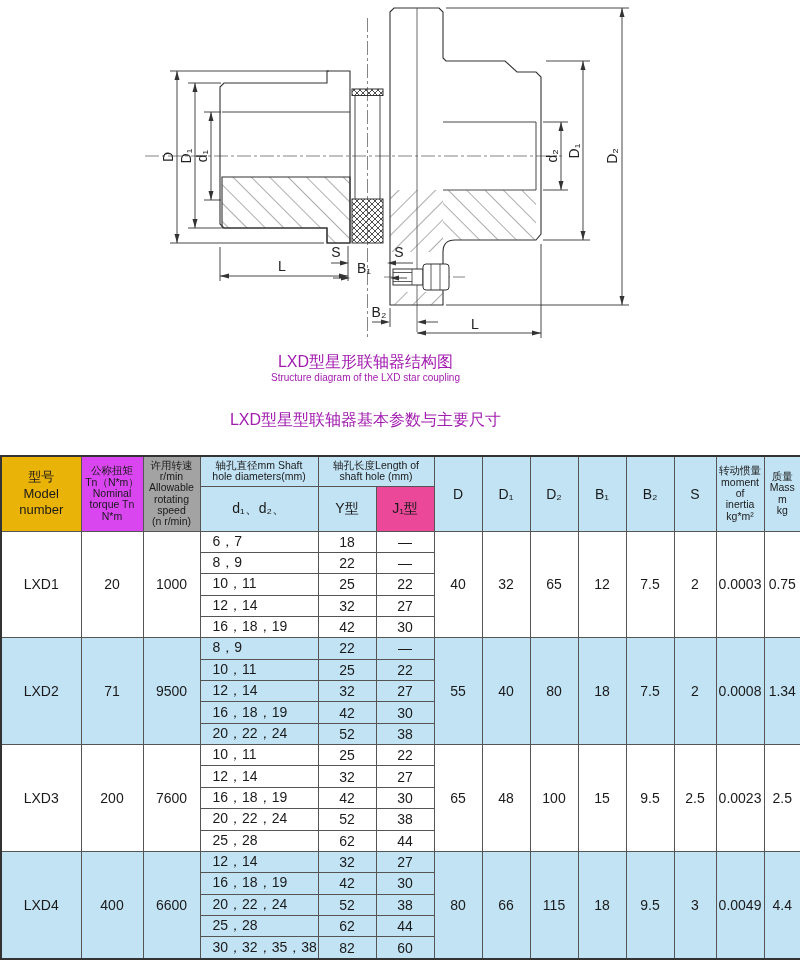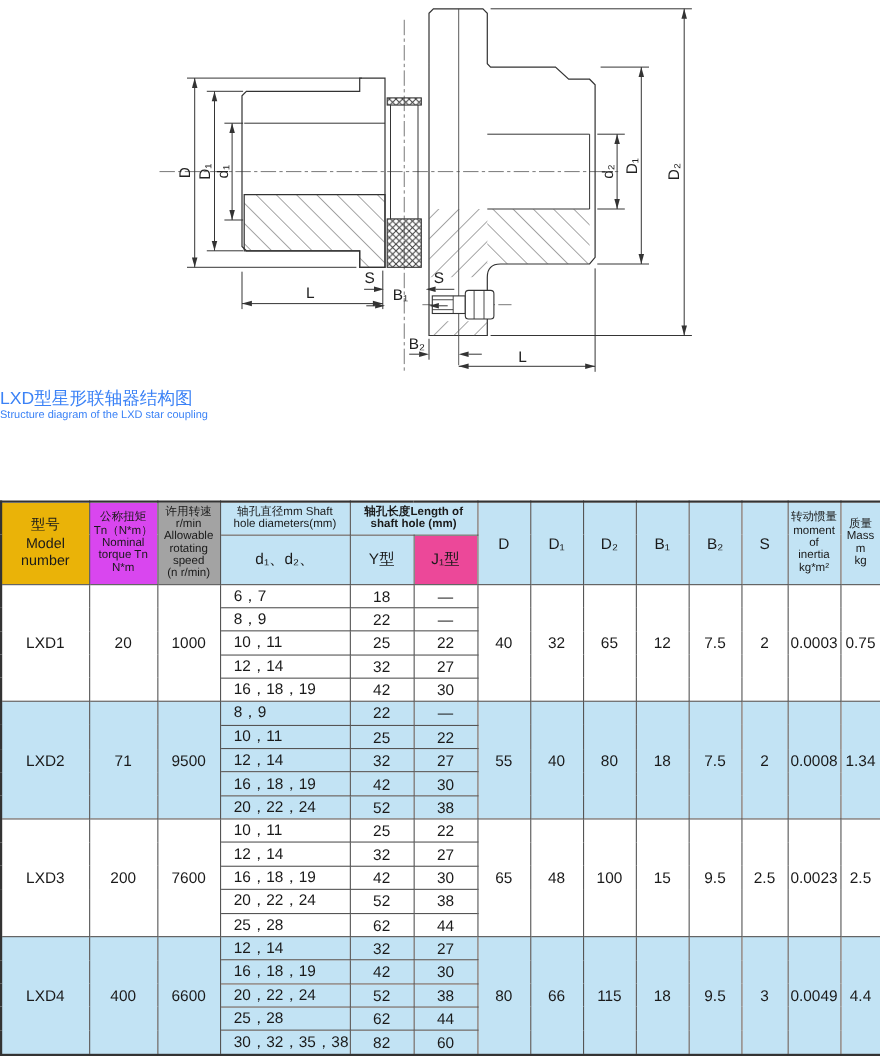--- a/index.html
+++ b/index.html
@@ -1,19 +1,19 @@
 <!DOCTYPE html>
 <html><head>
 <meta charset="utf-8">
 <style>
   html,body{margin:0;padding:0;}
   .page{position:relative;width:800px;height:960px;background:#fff;overflow:hidden;
         font-family:"Liberation Sans","DejaVu Sans",sans-serif;color:#1a1a1a;}
   .diagram{position:absolute;top:0;left:0;}
-  .cap{position:absolute;left:0;width:731px;text-align:left;color:#3b82f6;}
+  .cap{position:absolute;left:0;width:731px;text-align:center;color:#a21caf;}
   .cap-cn{font-size:16px;}
   .cap-en{font-size:10px;}
   #cap1{top:352px;} #cap2{top:372px;} #cap3{top:410px;} #cap4{top:429px;}
   table.tbl{position:absolute;top:455px;left:0;width:800px;height:505px;
             border-collapse:collapse;table-layout:fixed;}
   .tbl th,.tbl td{border:1px solid #555;text-align:center;vertical-align:middle;
                   padding:0;overflow:hidden;}
   .tbl{border:2px solid #333;}
   .tbl th{font-weight:normal;}
   .pre{white-space:pre-line;}
@@ -126,20 +126,21 @@
       <text x="475" y="329">L</text>
       <text x="336" y="257">S</text>
       <text x="399" y="257">S</text>
       <text x="364" y="273">B₁</text>
       <text x="379" y="317">B₂</text>
     </g>
   </svg>
 
   <div id="cap1" class="cap cap-cn">LXD型星形联轴器结构图</div>
   <div id="cap2" class="cap cap-en">Structure diagram of the LXD star coupling</div>
+  <div id="cap3" class="cap cap-cn">LXD型星型联轴器基本参数与主要尺寸</div>
 
   <table class="tbl">
     <colgroup>
       <col style="width:80px">
         <col style="width:62px">
         <col style="width:57px">
       <col style="width:118px">
         <col style="width:58px">
         <col style="width:58px">
       <col style="width:48px">
@@ -162,21 +163,21 @@
 torque Tn
 N*m</th>
         <th rowspan="2" class="small pre" style="background: #a3a3a3;">许用转速
 r/min
 Allowable
 rotating
 speed
 (n r/min)</th>
         <th class="small pre" style="background: rgb(194, 227, 244);">轴孔直径mm  Shaft
 hole diameters(mm)</th>
-        <th colspan="2" class="small pre" style="background: rgb(194, 227, 244); font-weight: bold;">轴孔长度Length of
+        <th colspan="2" class="small pre" style="background: rgb(194, 227, 244);">轴孔长度Length of
 shaft hole (mm)</th>
         <th rowspan="2" class="big" style="background: rgb(194, 227, 244);">D</th>
         <th rowspan="2" class="big" style="background: rgb(194, 227, 244);">D₁</th>
         <th rowspan="2" class="big" style="background: rgb(194, 227, 244);">D₂</th>
         <th rowspan="2" class="big" style="background: rgb(194, 227, 244);">B₁</th>
         <th rowspan="2" class="big" style="background: rgb(194, 227, 244);">B₂</th>
         <th rowspan="2" class="big" style="background: rgb(194, 227, 244);">S</th>
         <th rowspan="2" class="small pre" style="background: rgb(194, 227, 244);">转动惯量
 moment
 of

